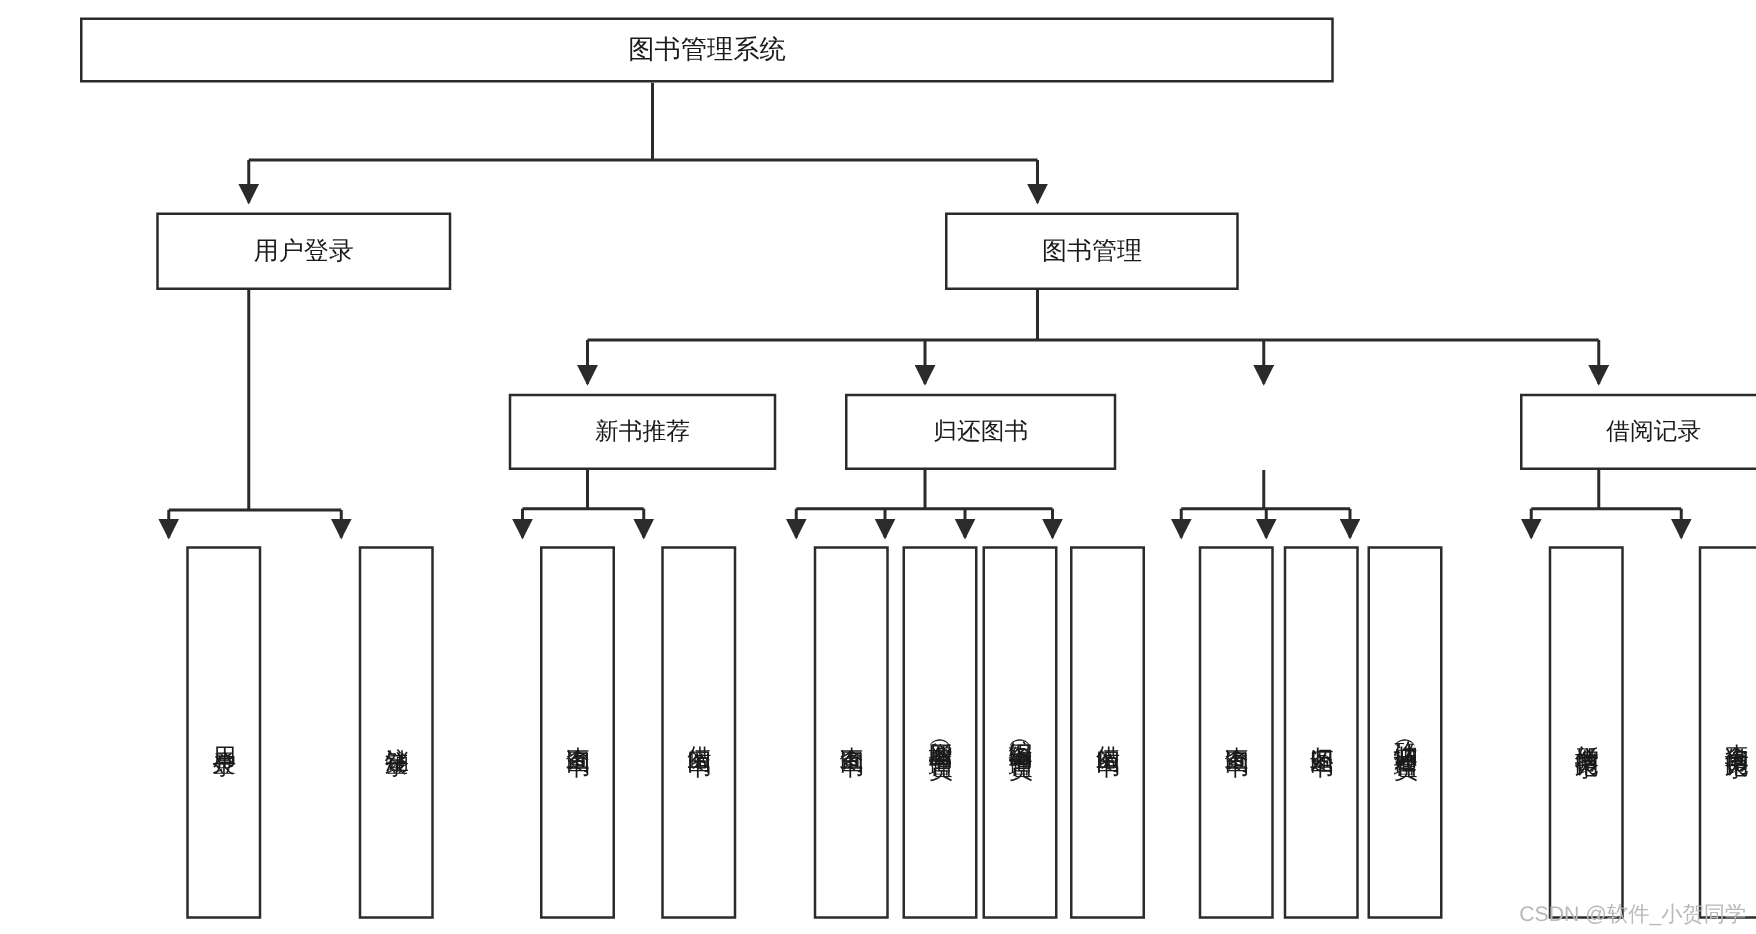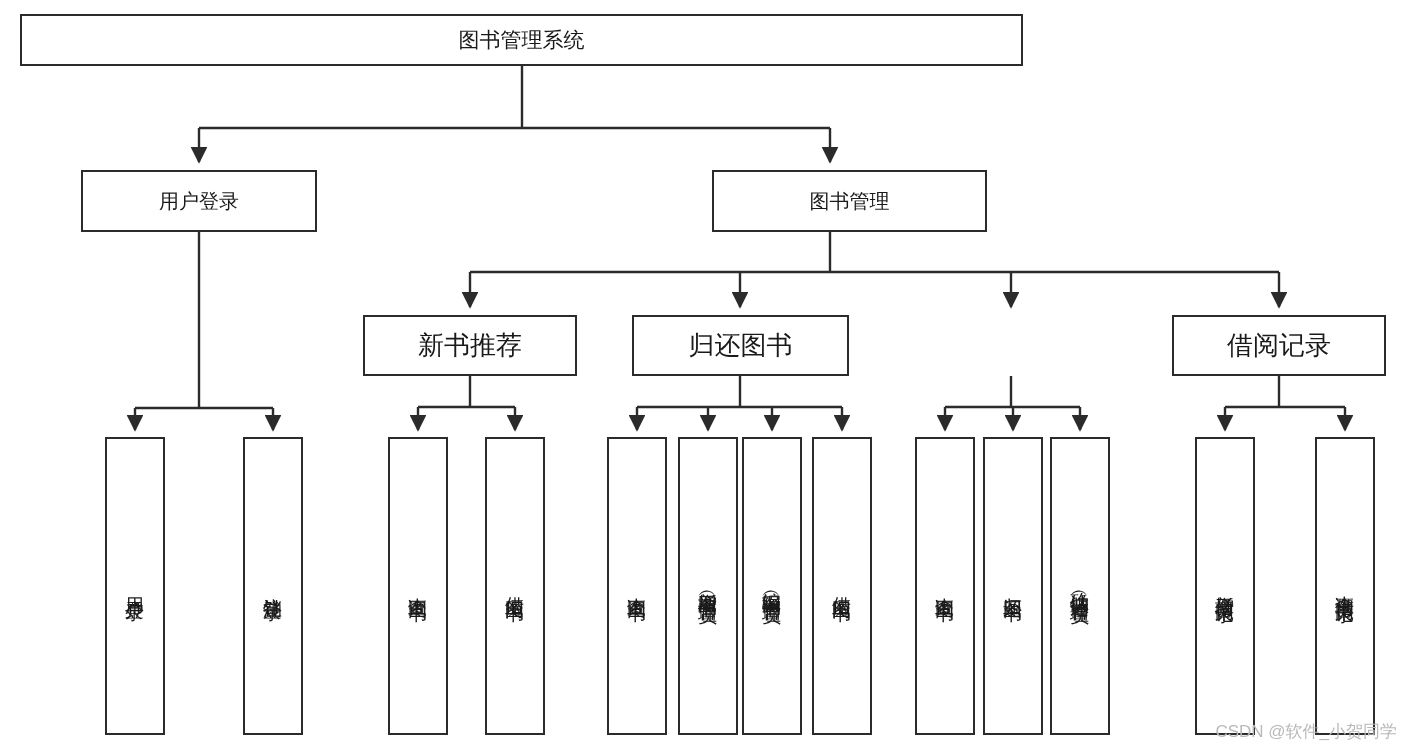--- a/index.html
+++ b/index.html
@@ -1,24 +1,24 @@
 <!DOCTYPE html>
 <html><head>
 <meta charset="utf-8">
 <style>
   html,body{margin:0;padding:0;background:#ffffff;}
   body{font-family:"Liberation Sans","DejaVu Sans",sans-serif;}
   #canvas{position:relative;width:1405px;height:747px;background:#ffffff;overflow:hidden;}
   svg.links{position:absolute;left:0;top:0;width:1405px;height:747px;pointer-events:none;}
   .node{position:absolute;box-sizing:border-box;border:2px solid #2b2b2b;background:#ffffff;
-        display:flex;align-items:center;justify-content:center;text-align:center;color:#1a1a1a;}
+        display:flex;align-items:center;justify-content:center;text-align:center;color:#1a1a1a;margin-left:44px;}
   .node .lbl{line-height:1.15;}
   .root{font-size:21px;}
   .lvl2{font-size:20px;}
-  .lvl3{font-size:26px;}
+  .lvl3{font-size:19px;}
   .leaf{font-size:19px;}
   .leaf .lbl{
     writing-mode:vertical-rl;
     text-orientation:upright;
     letter-spacing:2px;
     line-height:1;
     white-space:nowrap;
   }
   .watermark{position:absolute;right:8px;bottom:4px;font-size:17px;color:#b9b9b9;white-space:nowrap;}
 </style>
@@ -77,21 +77,21 @@
     </g>
   </svg>
 
   <div class="node root" style="left:20px;top:14px;width:1003px;height:52px;">
     <span class="lbl">图书管理系统</span>
   </div>
 
   <div class="node lvl2" style="left:81px;top:170px;width:236px;height:62px;">
     <span class="lbl">用户登录</span>
   </div>
-  <div class="node lvl2" style="left:712px;top:170px;width:275px;height:62px;">
+  <div class="node lvl2" style="left:712px;top:170px;width:235px;height:62px;">
     <span class="lbl">图书管理</span>
   </div>
 
   <div class="node lvl3" style="left:363px;top:315px;width:214px;height:61px;">
     <span class="lbl">新书推荐</span>
   </div>
   <div class="node lvl3" style="left:632px;top:315px;width:217px;height:61px;">
     <span class="lbl">归还图书</span>
   </div>
   <div class="node lvl3" style="left:1172px;top:315px;width:214px;height:61px;">

